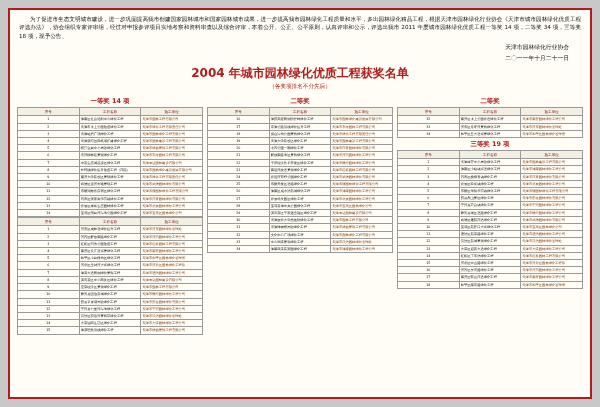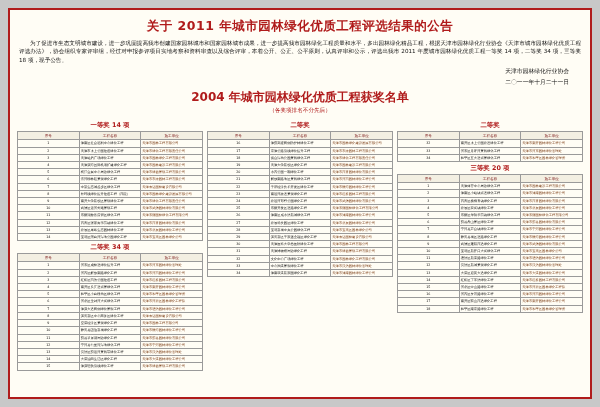--- a/index.html
+++ b/index.html
@@ -96,21 +96,20 @@
     width:9%;
   }
   table.awards td.proj{width:46%;}
   table.awards td.unit{width:45%;color:#7a3a10;}
 </style>
 </head>
 <body>
 
 <div class="page">
 
-  <div class="headline">关于 2011 年城市园林绿化优质工程评选结果的公告</div>
 
   <div class="body-text">为了促进市生态文明城市建设，进一步巩固提高我市创建国家园林城市和国家园林城市成果，进一步提高我市园林绿化工程质量和水平，多出园林绿化精品工程，根据天津市园林绿化行业协会《天津市城市园林绿化优质工程评选办法》，协会组织专家评审组，经过对申报参评项目实地考察和资料审查以及综合评审，本着公开、公正、公平原则，认真评审和公示，评选出我市 2011 年度城市园林绿化优质工程一等奖 14 项，二等奖 34 项，三等奖 18 项，现予公告。</div>
 
   <div class="signature">天津市园林绿化行业协会</div>
   <div class="signature">二〇一一年十月二十一日</div>
 
   <div class="title2">2004 年城市园林绿化优质工程获奖名单</div>
   <div class="subtitle2">（各奖项排名不分先后）</div>
 
   <div class="cols">
@@ -190,21 +189,20 @@
               <td class="proj">北辰区果岭生态园林绿化工程</td>
               <td class="unit">天津市北辰园林绿化工程公司</td>
             </tr>
             <tr>
               <td class="num">14</td>
               <td class="proj">宝坻区潮白河湿地公园绿化工程</td>
               <td class="unit">天津市宝坻区园林绿化公司</td>
             </tr>
           </tbody>
       </table>
-      <div class="sec-title">二等奖 34 项</div>
       <table class="awards">
         <thead>
             <tr>
           <th>序号</th>
           <th>工程名称</th>
           <th>施工单位</th>
         </tr>
           </thead>
         <tbody>
             <tr>
@@ -417,21 +415,21 @@
               <td class="proj">河东区月牙河景观绿化工程</td>
               <td class="unit">天津市河东园林绿化管理处</td>
             </tr>
             <tr>
               <td class="num">34</td>
               <td class="proj">和平区五大道街景绿化工程</td>
               <td class="unit">天津市和平区园林绿化管理所</td>
             </tr>
           </tbody>
       </table>
-      <div class="sec-title">三等奖 20 项</div>
+      <div class="sec-title">三等奖 19 项</div>
       <table class="awards">
         <thead>
             <tr>
           <th>序号</th>
           <th>工程名称</th>
           <th>施工单位</th>
         </tr>
           </thead>
         <tbody>
             <tr>

